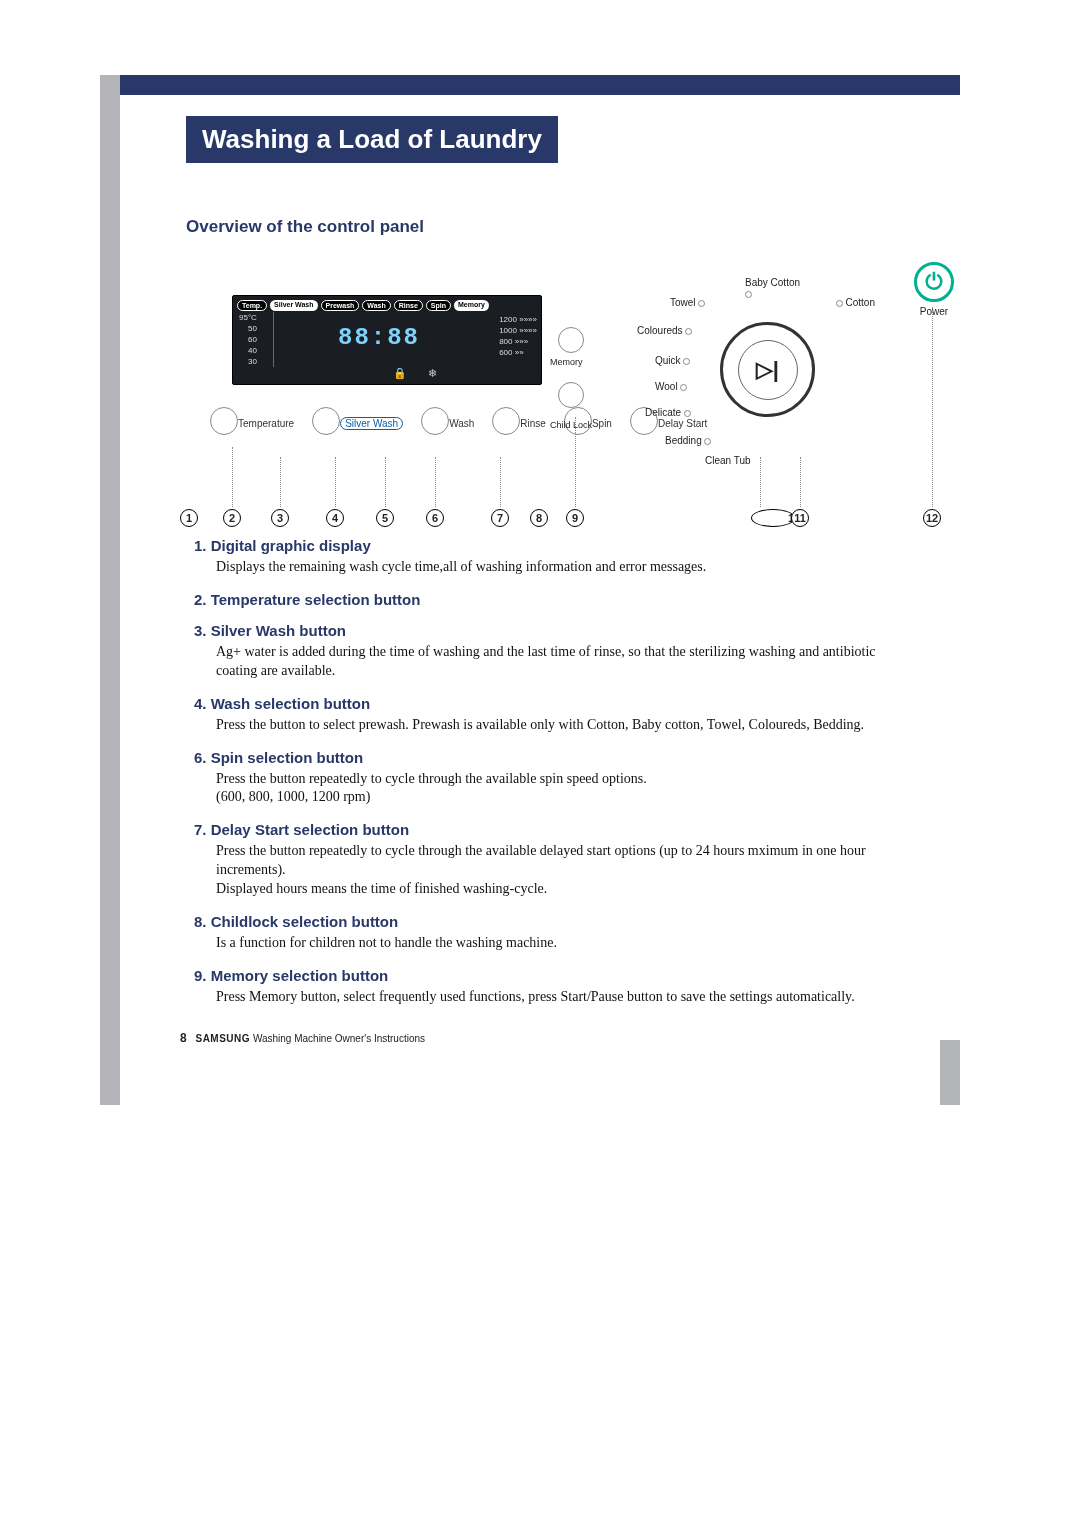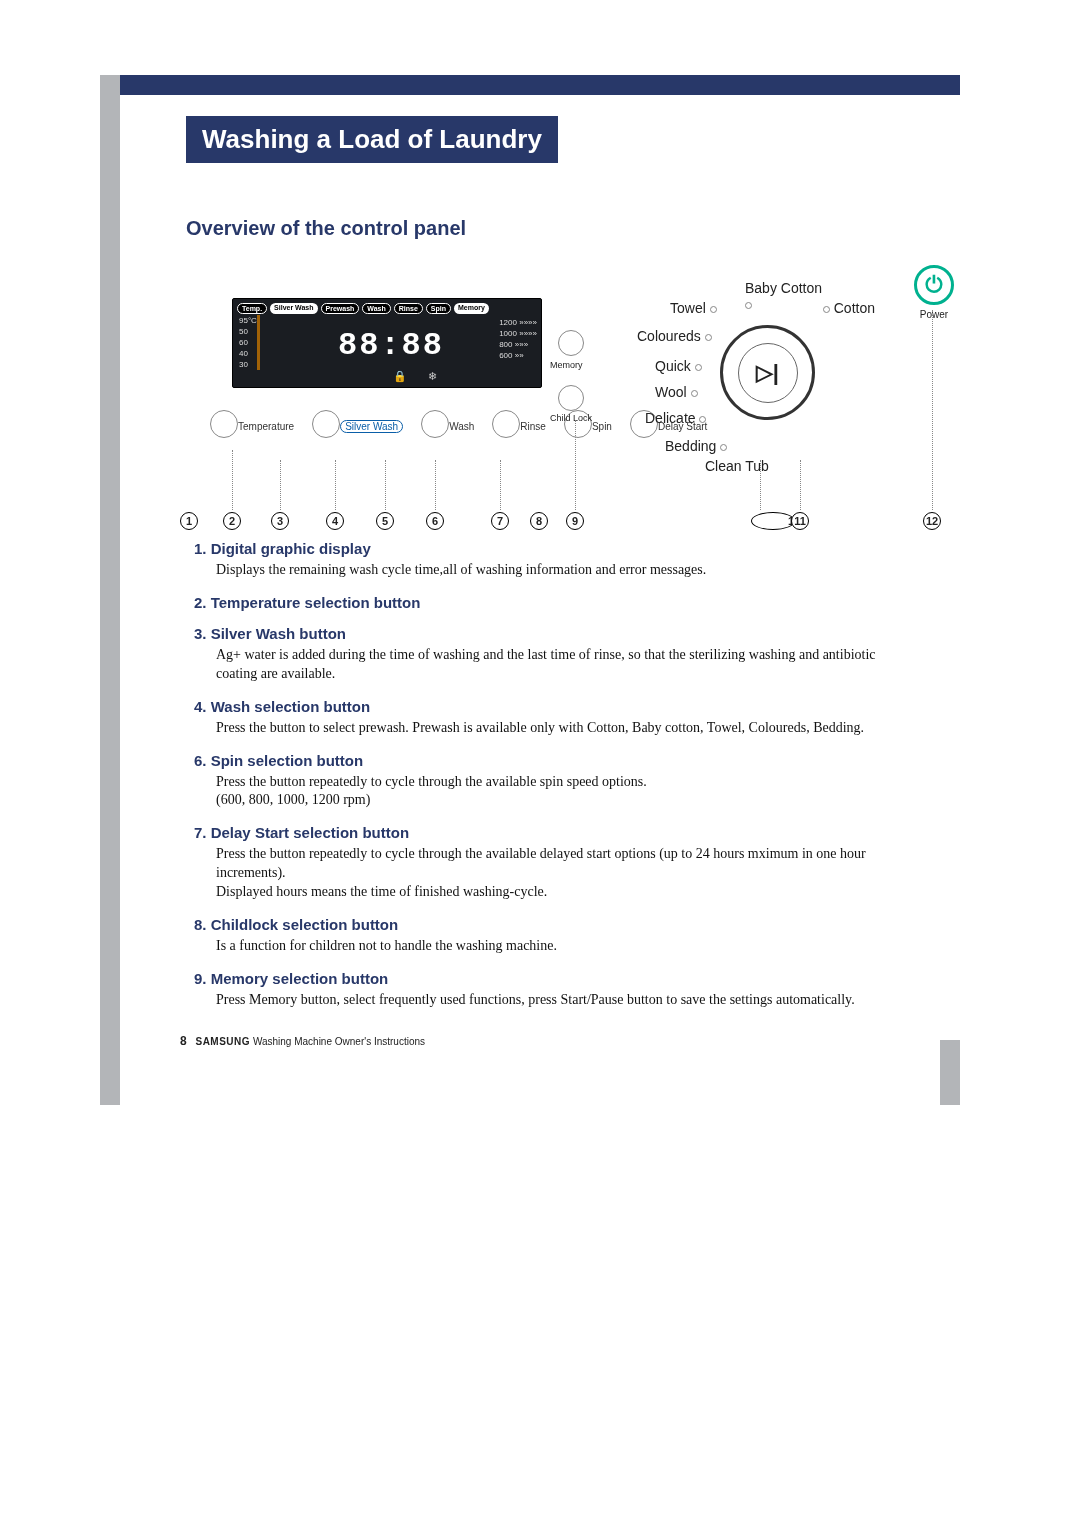--- a/index.html
+++ b/index.html
@@ -56,21 +56,21 @@
     background: #283869;
     color: #fff;
     font-size: 26px;
     font-weight: bold;
     padding: 8px 16px;
     margin-left: 0;
   }
   .section-head {
     color: #283869;
     font-weight: bold;
-    font-size: 20px;
+    font-size: 17px;
     margin: 48px 0 10px 6px;
   }
   
   .panel-figure {
     margin: 5px 0 10px 0;
     position: relative;
     width: 780px;
     height: 280px;
   }
   .display-box {
@@ -90,30 +90,30 @@
   .pill {
     background: #fff; color: #000;
     border-radius: 9px;
     padding: 1px 4px;
     font-size: 7px; font-weight: bold;
   }
   .pill.dark { background: #000; color:#fff; border:1px solid #fff; }
   .seg7 {
     font-family: "Courier New", monospace;
     font-weight: bold;
-    color: #ffffff;
-    font-size: 32px;
+    color: #7dd3fc;
+    font-size: 24px;
     letter-spacing: 2px;
     position: absolute;
     left: 105px; top: 28px;
   }
   .temp-col {
     position:absolute; left:6px; top:16px;
     font-size:8px; line-height:11px; color:#ddd;
-    border-right:3px solid #a16207; padding-right:0;
+    border-right:1px solid #a16207; padding-right:16px;text-align:right;
   }
   .spin-col {
     position:absolute; right:4px; top:18px;
     font-size:8px; line-height:11px; color:#ddd; text-align:left;
   }
   .lock-icon {
     position:absolute; left:160px; bottom:4px; font-size:11px; color:#ccc;
   }
   .gear-icon {
     position:absolute; left:195px; bottom:4px; font-size:11px; color:#ccc;
@@ -136,39 +136,39 @@
   
   .memory-circ {
     position:absolute; left:378px; top:80px;
     width:26px; height:26px; border-radius:50%; border:1px solid #888;
   }
   .memory-lbl { position:absolute; left:370px; top:110px; font-size:9px; }
   .childlock-circ {
     position:absolute; left:378px; top:135px;
     width:26px; height:26px; border-radius:50%; border:1px solid #888;
   }
-  .childlock-lbl { position:absolute; left:370px; top:163px; font-size:9px; }
+  .childlock-lbl { position:absolute; left:370px; top:173px; font-size:9px; }
   
   .dial-wrap {
     position:absolute; left:495px; top:30px;
     width:190px; height:190px;
   }
   .dial {
     position:absolute; left:45px; top:45px;
     width:95px; height:95px; border-radius:50%;
     border:3px solid #333;
     display:flex; align-items:center; justify-content:center;
   }
   .dial .inner {
     width:60px; height:60px; border-radius:50%; border:1px solid #666;
     display:flex; align-items:center; justify-content:center;
     font-size:22px; font-weight:bold;
   }
   .prog-lbl {
-    position:absolute; font-size:14px; color:#222; white-space:nowrap;
+    position:absolute; font-size:10px; color:#222; white-space:nowrap;
   }
   .prog-dot {
     width:7px; height:7px; border-radius:50%;
     border:1px solid #888; display:inline-block;
     background:#fff; vertical-align:middle;
   }
   
   .power-wrap {
     position:absolute; right:6px; top:15px;
     text-align:center;

